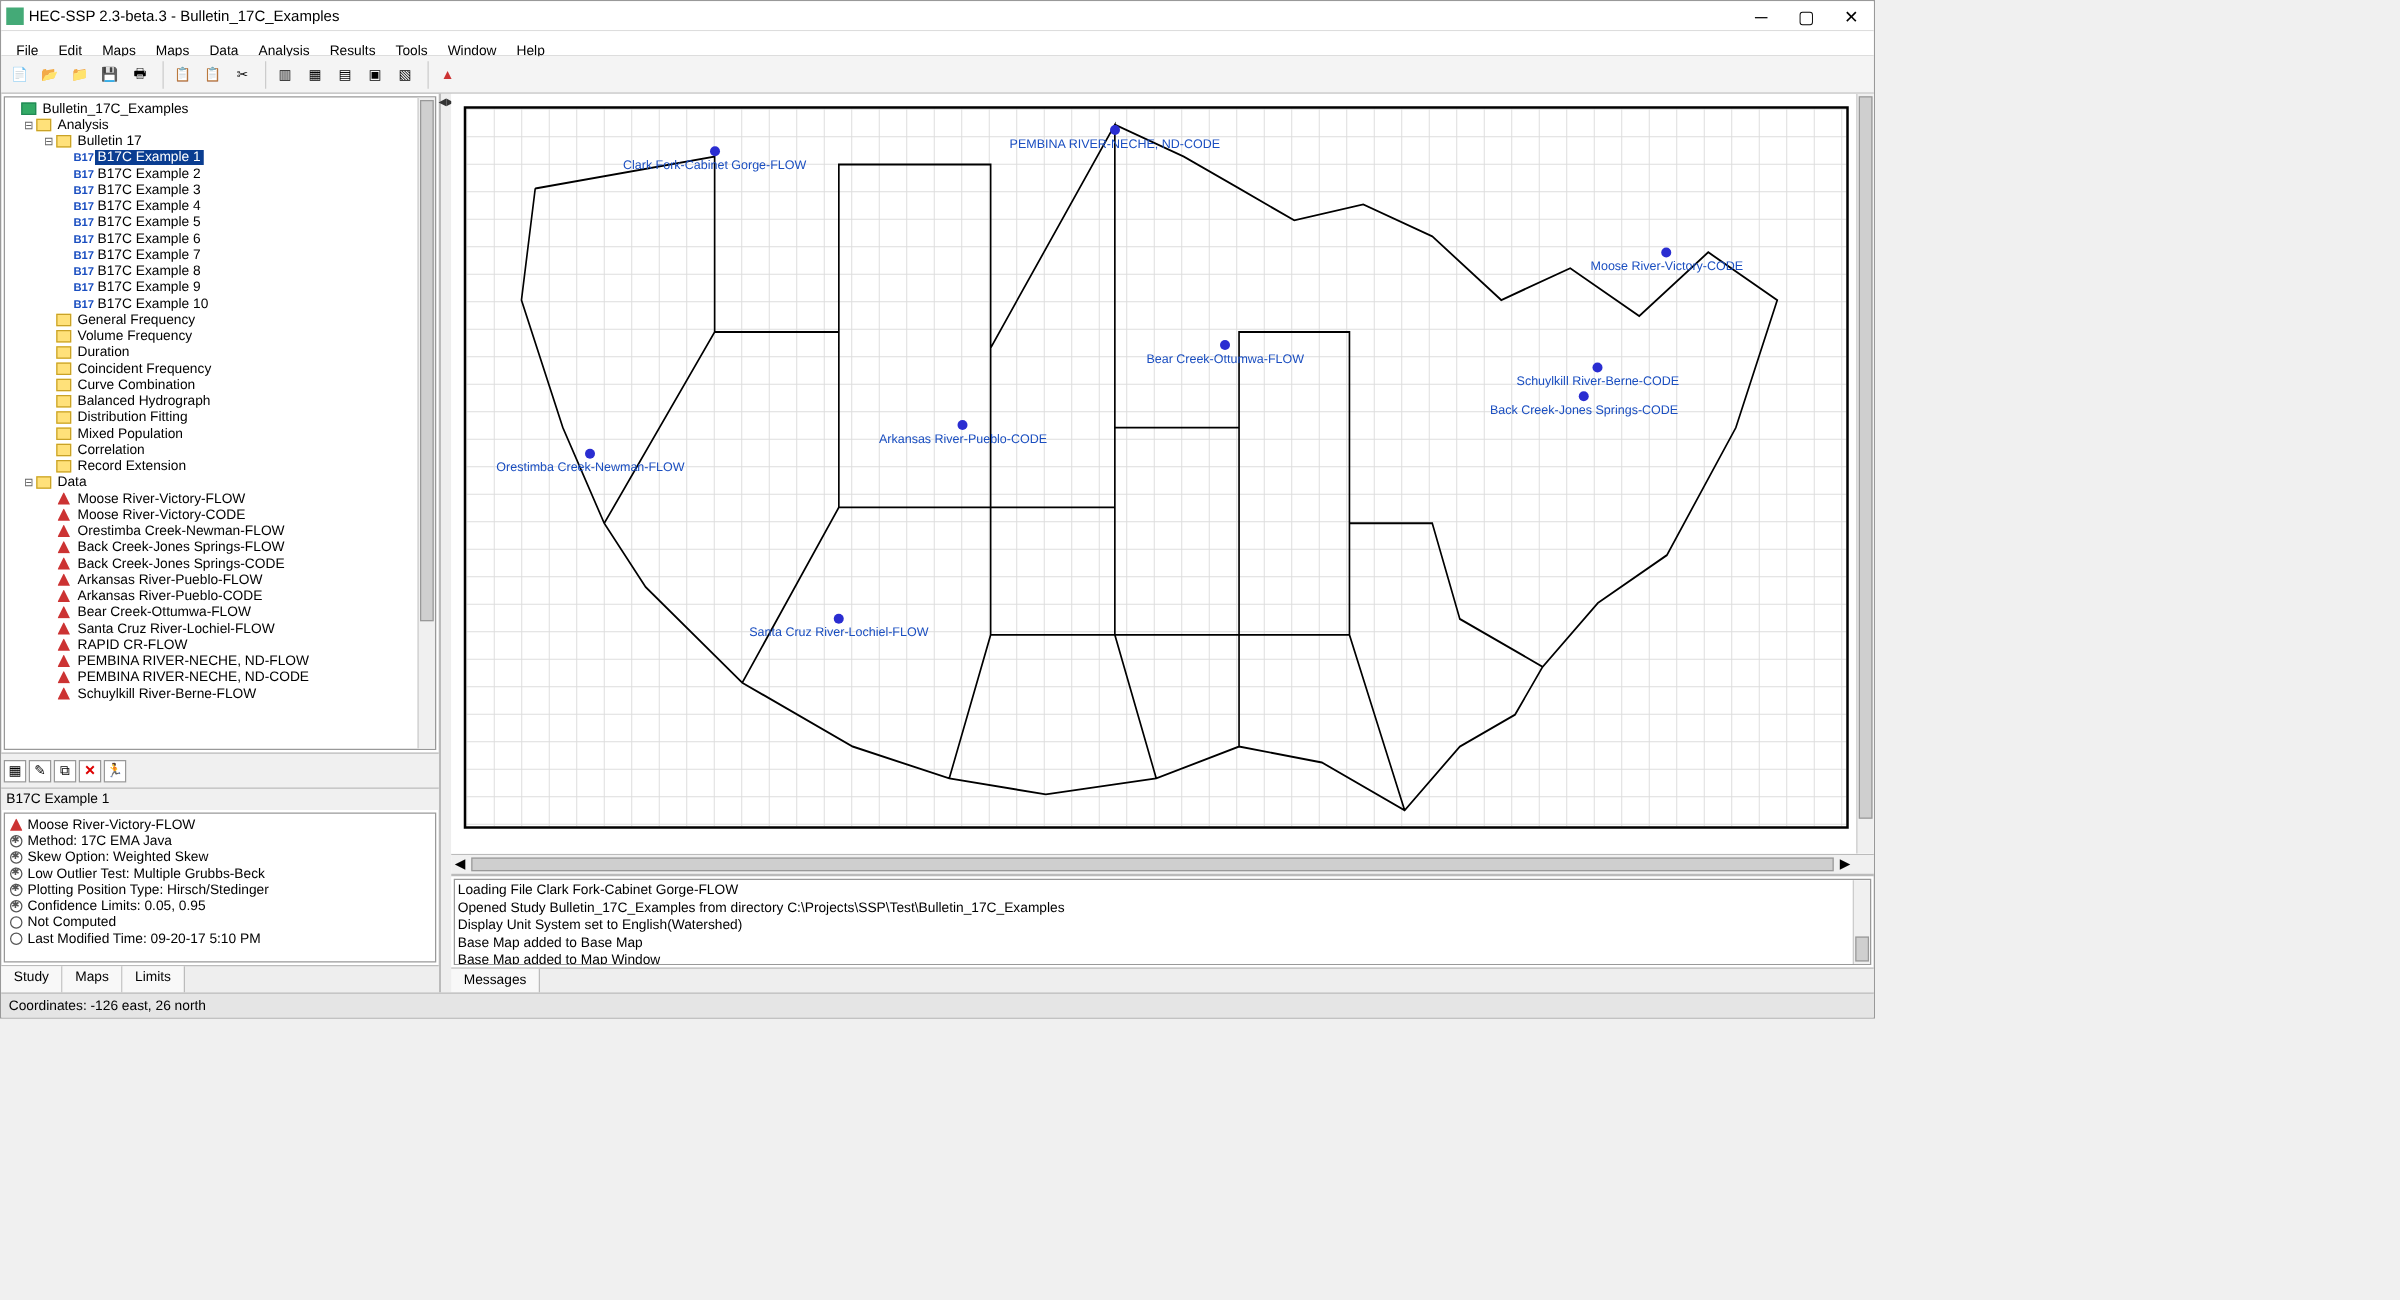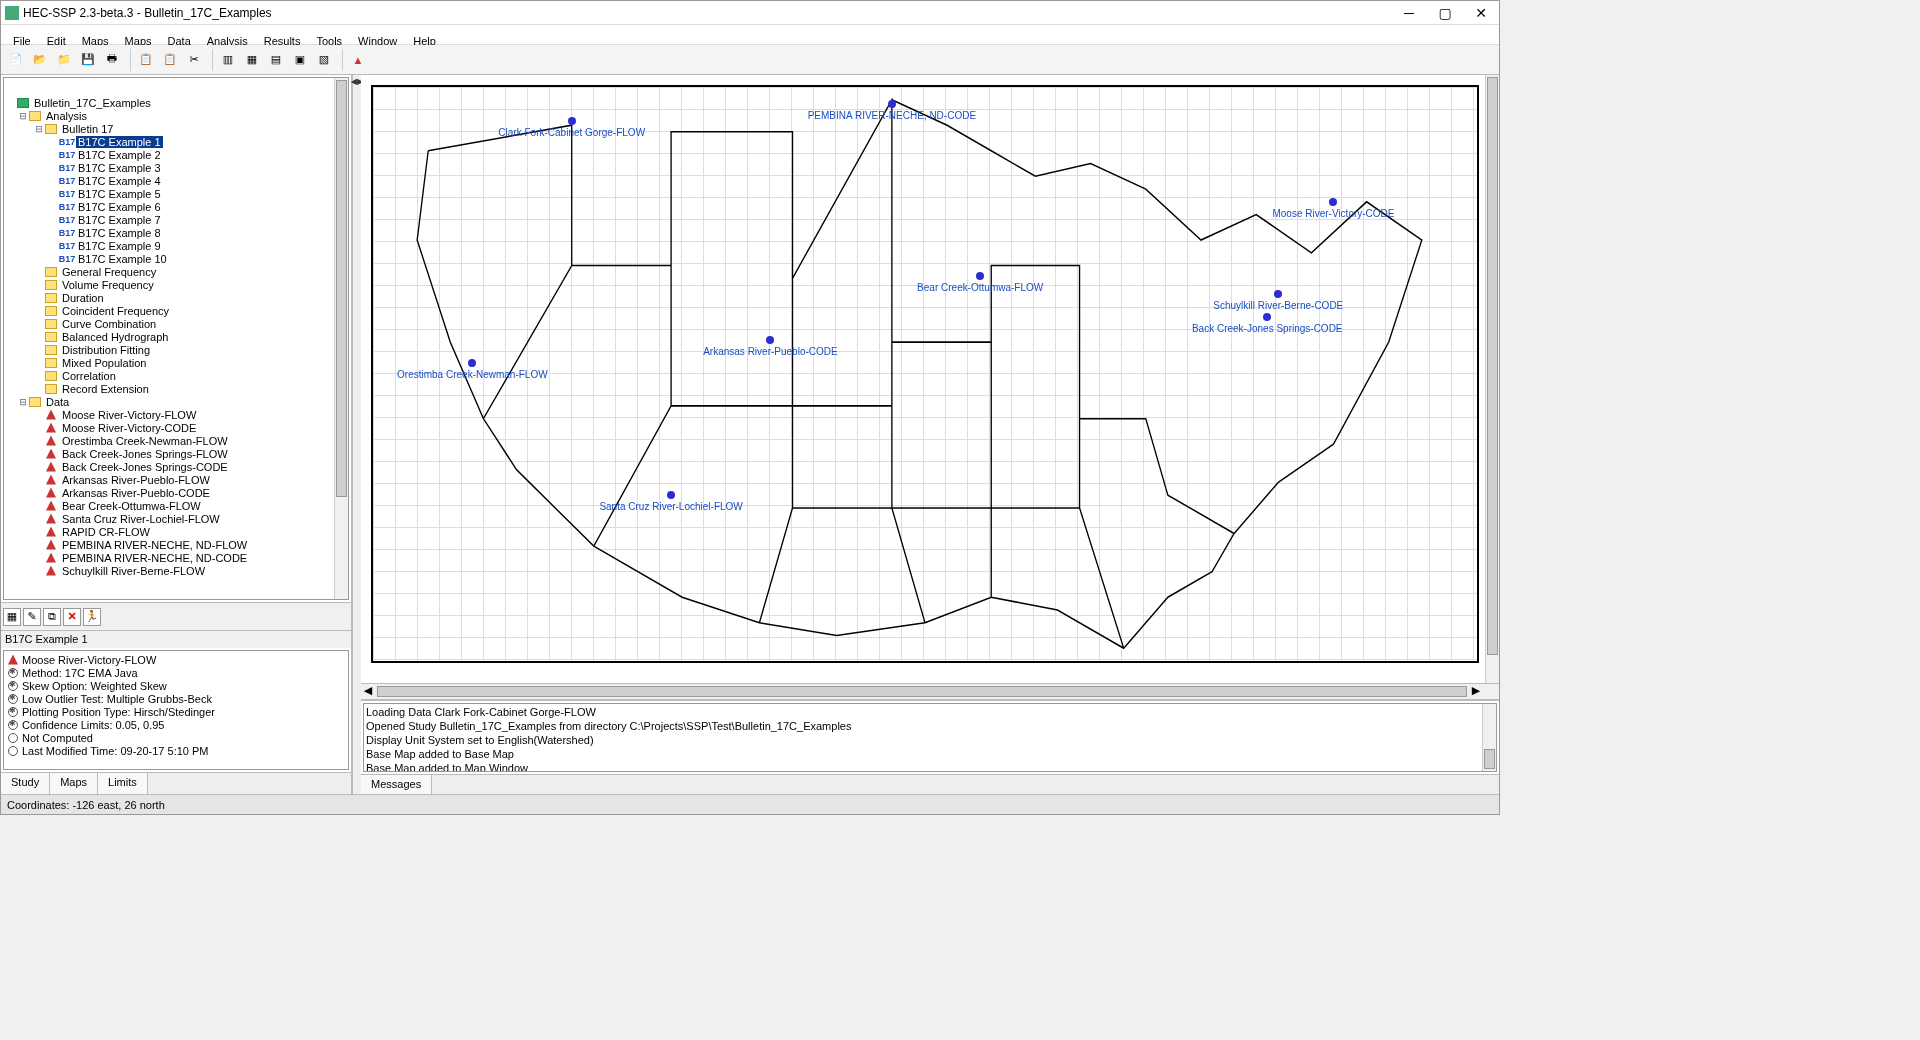--- a/index.html
+++ b/index.html
@@ -23,21 +23,21 @@
 .tree { padding: 2px; }
 .tree-row { display: flex; align-items: center; height: 13px; white-space: nowrap; padding: 0; }
 .tree-row .toggle { width: 10px; text-align: center; color: #666; cursor: pointer; font-size: 9px; }
 .tree-row .icon { width: 14px; height: 12px; margin-right: 2px; display: inline-flex; align-items: center; justify-content: center; text-align: right; }
 .folder-icon { width: 12px; height: 10px; background: #ffe17a; border: 1px solid #c9a227; }
 .root-icon { width: 12px; height: 10px; background: #3a6; border: 1px solid #285; }
 .b17-icon { color: #1a4ec0; font-weight: bold; font-size: 9px; }
 .data-icon { width: 10px; height: 10px; background: #c33; clip-path: polygon(50% 0, 100% 100%, 0 100%); }
 .tree-row .label { padding: 0 2px; }
 .tree-row.selected .label { background: #0a3d91; color: #fff; }
-.ind-0 { padding-left: 0px; margin-top: 16px; } .ind-1 { padding-left: 12px; } .ind-2 { padding-left: 28px; }
+.ind-0 { padding-left: 0px; } .ind-1 { padding-left: 12px; } .ind-2 { padding-left: 28px; }
 .ind-3 { padding-left: 44px; }
 .scroll-btm-bar { height: 28px; background: #f0f0f0; border-top: 1px solid #bbb; display: flex; align-items: center; padding: 2px; gap: 2px; }
 .scroll-btm-bar .sbtn { width: 18px; height: 18px; border: 1px solid #999; background: #fff; display: flex; align-items: center; justify-content: center; cursor: pointer; }
 .sbtn.red { color: #d00; font-weight: bold; }
 .detail-title { height: 18px; background: #f0f0f0; padding: 2px 4px; border-top: 1px solid #bbb; }
 .detail-box { height: 120px; background: #fff; border: 1px solid #999; margin: 2px; overflow: auto; padding: 2px; }
 .detail-row { display: flex; align-items: center; height: 13px; }
 .detail-row .dicon { width: 14px; height: 12px; margin-right: 2px; display: flex; align-items: center; justify-content: center; }
 .gear { width: 10px; height: 10px; border: 1px solid #555; border-radius: 50%; position: relative; }
 .gear::before { content: '✱'; font-size: 8px; color: #555; position: absolute; top: -2px; left: 0px; }
@@ -500,21 +500,21 @@
           </div>
       </div>
       <div class="hscroll">
         <div style="width:14px;text-align:center">◀</div>
         <div style="flex:1;background:#cfcfcf;margin:2px;border:1px solid #999"></div>
         <div style="width:14px;text-align:center">▶</div>
         <div class="vscroll-stub"></div>
       </div>
       <div class="msg-panel">
         <div class="msg-scroll" id="msg-scroll">
-          <div class="msg-line">Loading Data Clark Fork-Cabinet Gorge-FLOW</div>
+          <div class="msg-line">Loading File Clark Fork-Cabinet Gorge-FLOW</div>
             <div class="msg-line">Opened Study Bulletin_17C_Examples from directory C:\Projects\SSP\Test\Bulletin_17C_Examples</div>
             <div class="msg-line">Display Unit System set to English(Watershed)</div>
             <div class="msg-line">Base Map added to Base Map</div>
             <div class="msg-line">Base Map added to Map Window</div>
             <div class="vscroll">
               <div class="thumb"></div>
             </div>
         </div>
         <div class="msg-tab">
           <div>Messages</div>

